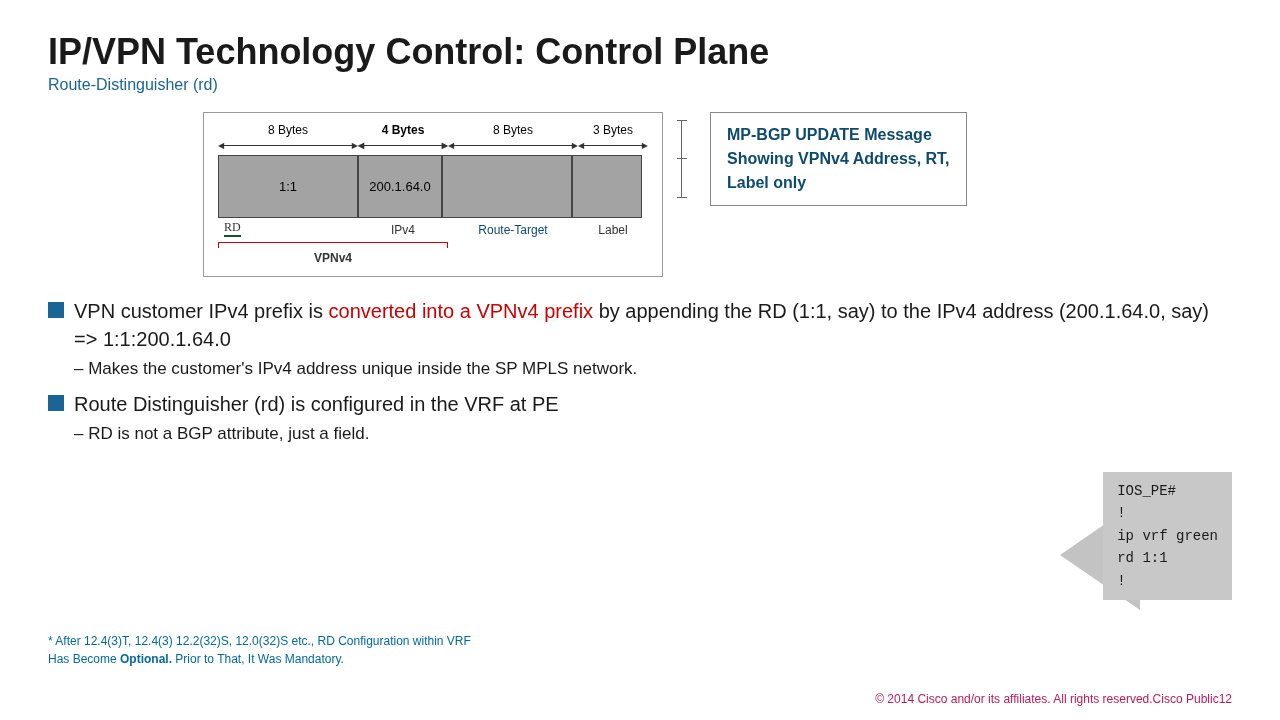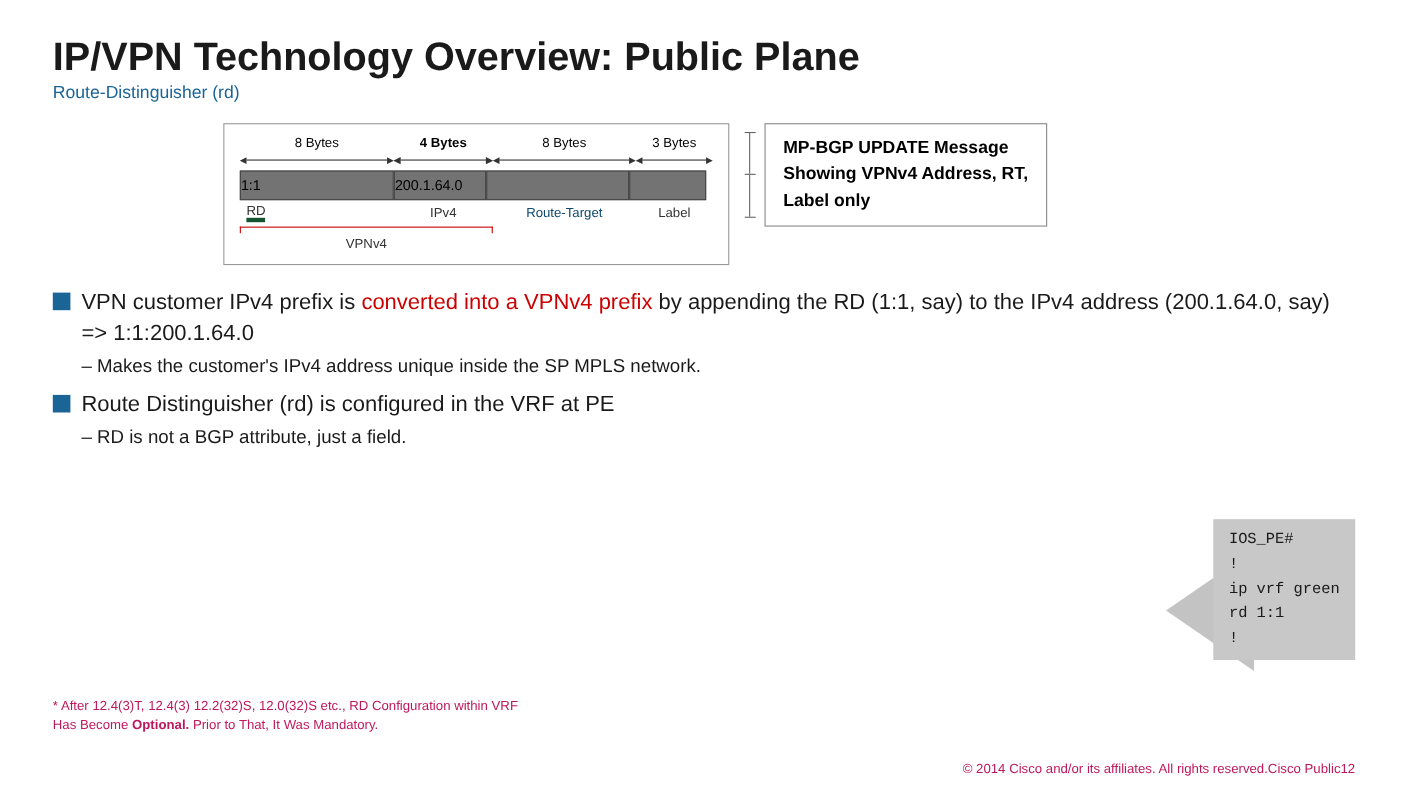--- a/index.html
+++ b/index.html
@@ -33,24 +33,24 @@
     .diagram-area {
       display: flex;
       align-items: flex-start;
       margin-bottom: 20px;
       gap: 0px;
     }
     
     .annotation {
       border: 1.5px solid #888;
       padding: 10px 16px;
-      margin-left: 8px;
+      margin-left: 23px;
       font-size: 16px;
       font-weight: bold;
-      color: #000000;
+      color: #0c4a6e;
       line-height: 1.5;
       max-width: 260px;
       align-self: center;
     }
     
     .bullet-section {
       margin-bottom: 10px;
     }
     .bullet-main {
       display: flex;
@@ -120,21 +120,21 @@
       justify-content: flex-end;
       padding: 0 48px;
       font-size: 12px;
       color: #be185d;
     }
     .footnote {
       position: absolute;
       bottom: 52px;
       left: 48px;
       font-size: 12px;
-      color: #be185d;
+      color: #0369a1;
       line-height: 1.5;
     }
     
     .diag-inner {
       width: 460px;
     }
     .seg-row {
       display: flex;
       width: 100%;
     }
@@ -151,31 +151,31 @@
     }
     .arr-line {
       flex: 1;
       height: 1.5px;
       background: #333;
     }
     .arr-head-l { font-size: 8px; color: #333; line-height:1; }
     .arr-head-r { font-size: 8px; color: #333; line-height:1; }
     .f-box {
       border: 1.5px solid #444;
-      text-align: left;
+      text-align: center;
       font-size: 13px;
-      padding: 5px 0;
-      background: #737373;
+      padding: 23px 0;
+      background: #a3a3a3;
     }
   </style>
 </head>
 <body>
 
 <div class="page">
-  <h1 class="title">IP/VPN Technology Overview: Public Plane</h1>
+  <h1 class="title">IP/VPN Technology Control: Control Plane</h1>
   <h2 class="subtitle">Route-Distinguisher (rd)</h2>
 
   <div class="diagram-area">
     <div class="diag-inner" style="border:1.5px solid #999; padding:10px 14px; margin-left:155px;">
 
       <div class="seg-row">
 
         <div class="seg" style="width:140px;">
           <div style="font-size:12px;text-align:center;margin-bottom:2px;">8 Bytes</div>
           <div class="arr">
@@ -215,37 +215,37 @@
 
       <div class="seg-row" style="margin-top:2px;">
         <div class="f-box" style="width:140px;">1:1</div>
         <div class="f-box" style="width:84px;">200.1.64.0</div>
         <div class="f-box" style="width:130px;">&nbsp;</div>
         <div class="f-box" style="width:70px;">&nbsp;</div>
       </div>
 
       <div class="seg-row" style="margin-top:2px;">
         <div style="width:140px; display:flex; flex-direction:column; align-items:flex-start; padding-left:6px;">
-          <span style="font-size:12px;color:#333;border-bottom:4px solid #14532d;display:inline-block;">RD</span>
+          <span style="font-size:12px;color:#333;border-bottom:2px solid #14532d;display:inline-block;font-family:Liberation Serif, serif;">RD</span>
         </div>
         <div style="width:90px;text-align:center;">
           <span style="font-size:12px;color:#333;">IPv4</span>
         </div>
         <div style="width:130px;text-align:center;">
           <span style="font-size:12px;color:#0c4a6e;">Route-Target</span>
         </div>
         <div style="width:70px;text-align:center;">
           <span style="font-size:12px;color:#333;">Label</span>
         </div>
       </div>
 
       <div style="display:flex;margin-top:4px;">
         <div style="width:230px;text-align:center;">
           <div style="border-top:1.5px solid #c00;border-left:1.5px solid #c00;border-right:1.5px solid #c00;height:6px;width:100%;margin:0 auto;"></div>
-          <span style="font-size:12px;color:#333;">VPNv4</span>
+          <span style="font-size:12px;color:#333;font-weight:bold;">VPNv4</span>
         </div>
       </div>
     </div>
 
     <div style="display:flex;align-items:stretch;margin-left:8px;">
 
       <div style="display:flex;flex-direction:column;justify-content:space-between;width:16px;padding:8px 0;">
         <div style="width:10px;height:1.5px;background:#666;margin-left:6px;"></div>
         <div style="width:6px;height:100%;border-left:1.5px solid #666;margin-left:10px;"></div>
         <div style="width:10px;height:1.5px;background:#666;margin-left:6px;"></div>

